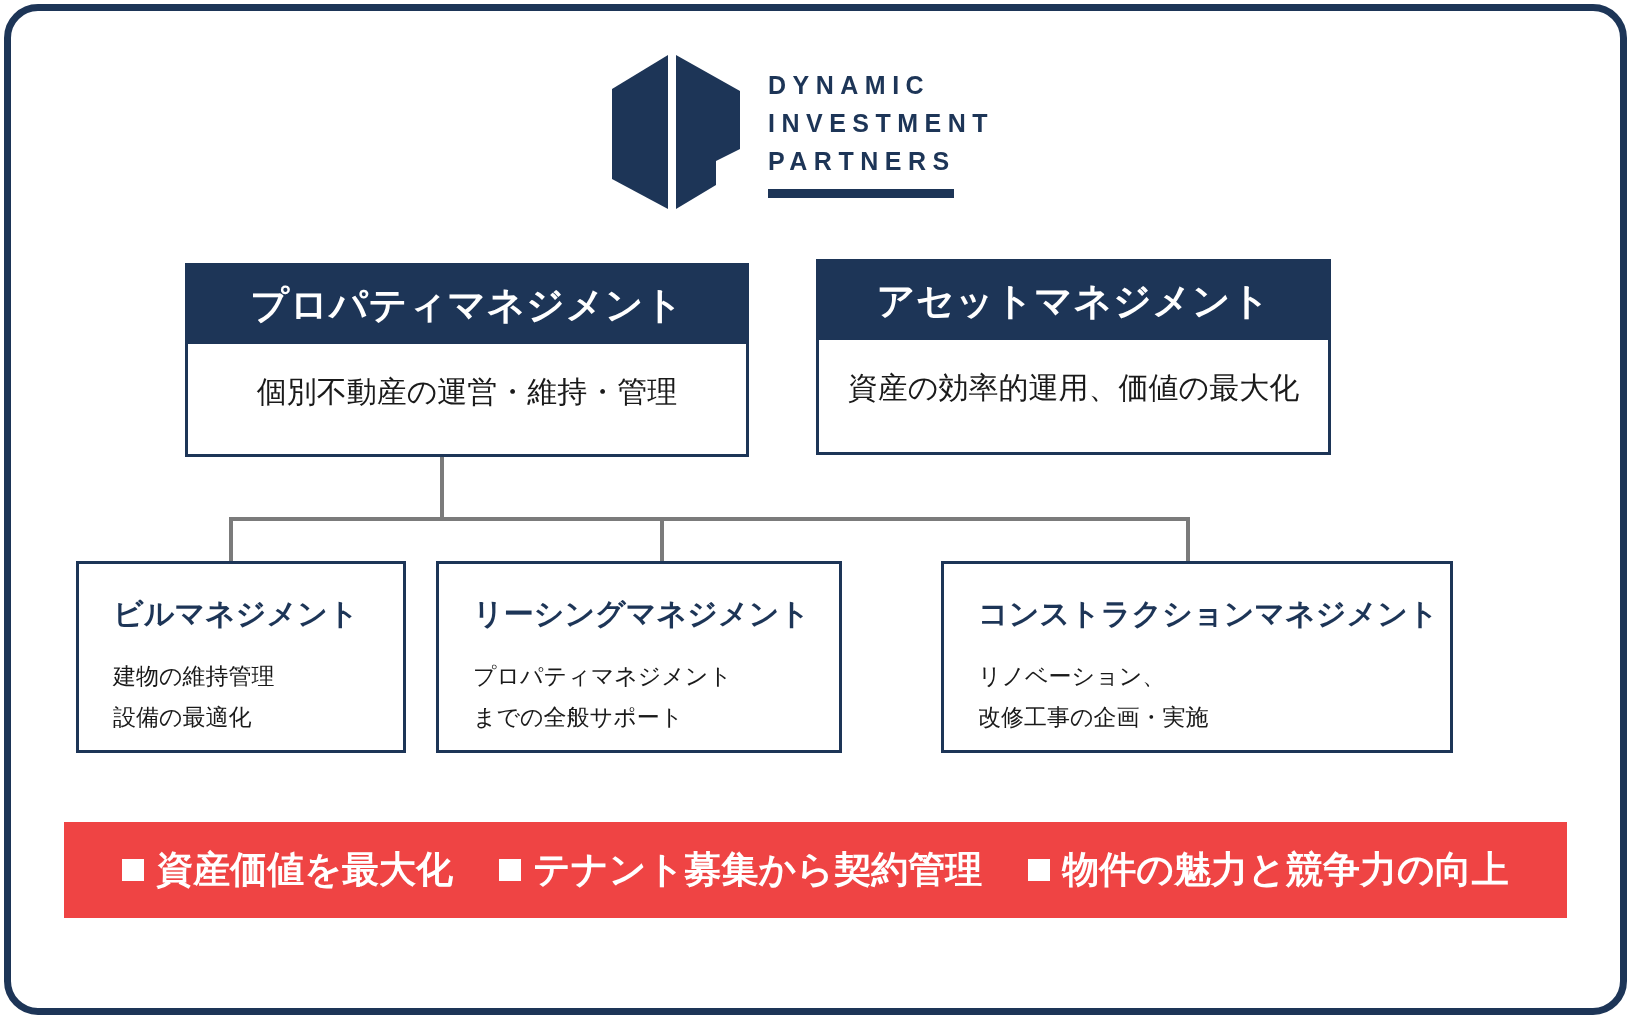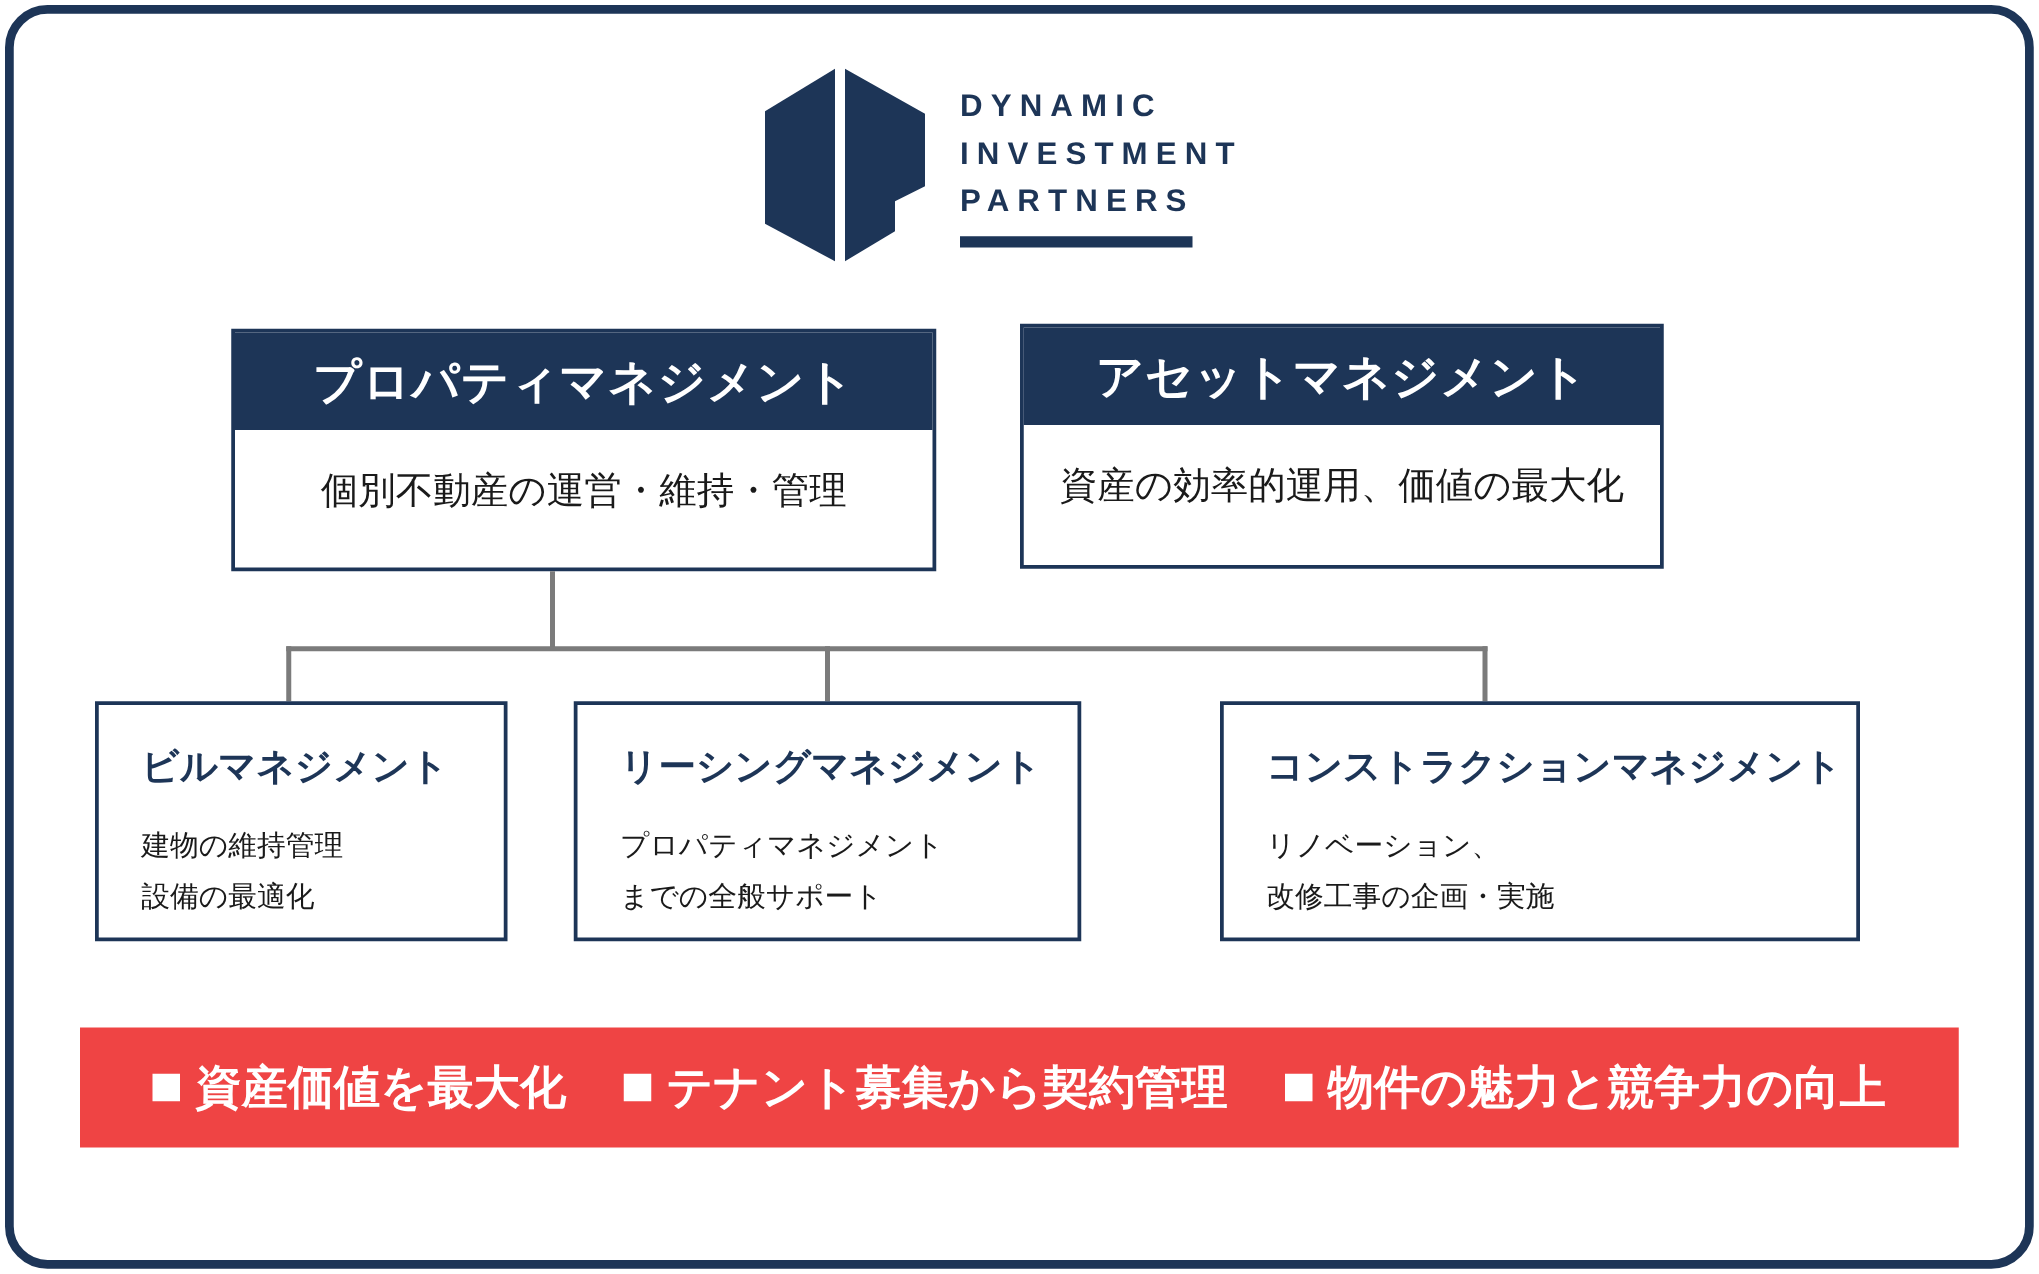--- a/index.html
+++ b/index.html
@@ -115,22 +115,22 @@
     margin-bottom: 22px;
     white-space: nowrap;
   }
   .leaf-desc {
     color: #1a1a1a;
     font-size: 23px;
     line-height: 41px;
     white-space: nowrap;
   }
   #box-bill   { left: 76px;  top: 561px; width: 330px; height: 192px; }
-  #box-leas   { left: 459px; top: 561px; width: 406px; height: 192px; }
-  #box-const  { left: 976px; top: 561px; width: 512px; height: 192px; }
+  #box-leas   { left: 436px; top: 561px; width: 406px; height: 192px; }
+  #box-const  { left: 941px; top: 561px; width: 512px; height: 192px; }
 
   
   .conn {
     position: absolute;
     background: #7b7b7b;
   }
 
   
   .banner {
     position: absolute;

